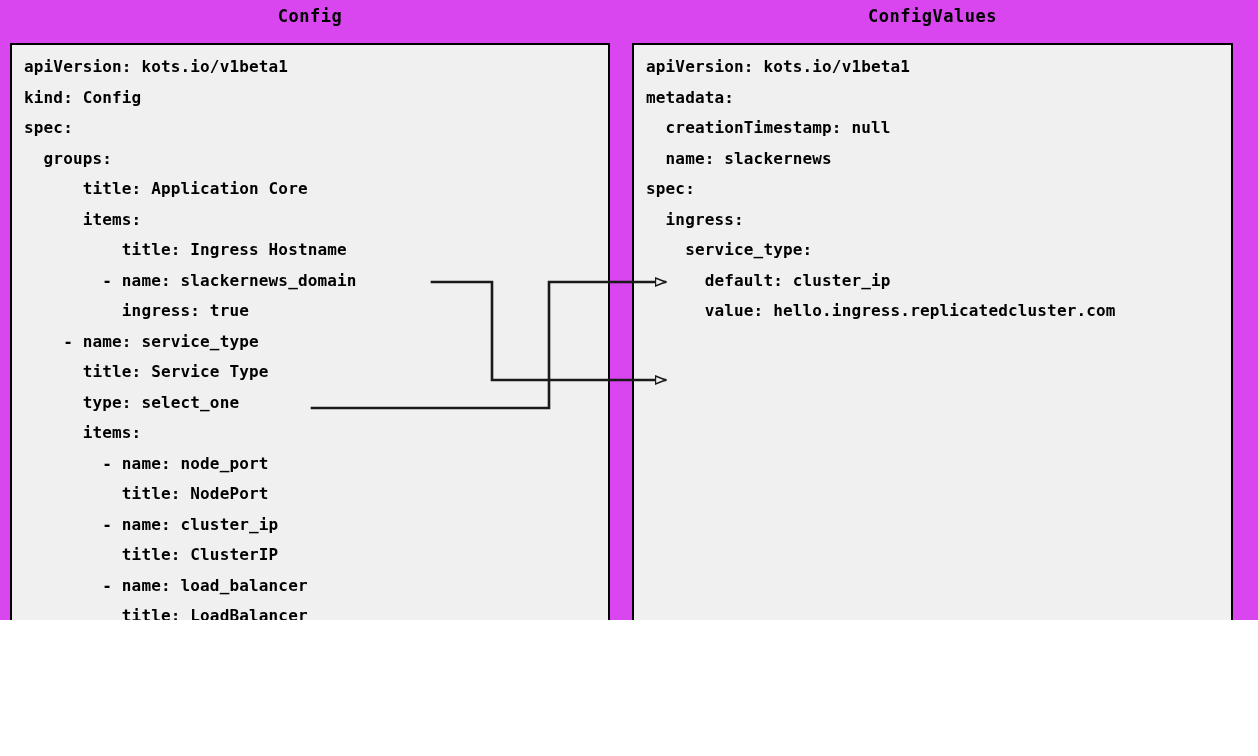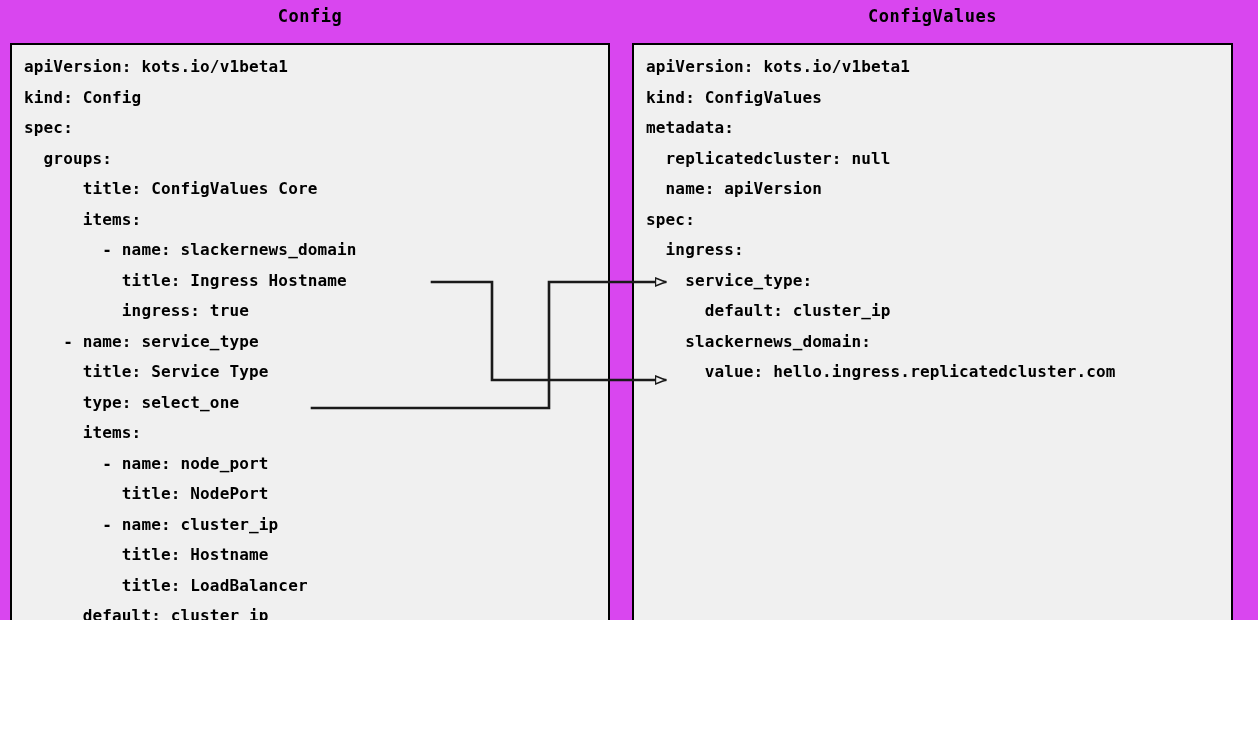--- a/index.html
+++ b/index.html
@@ -75,52 +75,51 @@
 <div id="root">
 
   <div class="panel-title" id="title-config">Config</div>
 
   <div class="panel" id="panel-config">
     <div class="code-block" id="code-config">
         <div class="code-line">apiVersion: kots.io/v1beta1</div>
         <div class="code-line">kind: Config</div>
         <div class="code-line">spec:</div>
         <div class="code-line">  groups:</div>
-        <div class="code-line">      title: ConfigValues Core</div>
+        <div class="code-line">      title: Application Core</div>
         <div class="code-line">      items:</div>
+        <div class="code-line">          title: Ingress Hostname</div>
         <div class="code-line">        - name: slackernews_domain</div>
-        <div class="code-line">          title: Ingress Hostname</div>
         <div class="code-line">          ingress: true</div>
         <div class="code-line">    - name: service_type</div>
         <div class="code-line">      title: Service Type</div>
         <div class="code-line">      type: select_one</div>
         <div class="code-line">      items:</div>
         <div class="code-line">        - name: node_port</div>
         <div class="code-line">          title: NodePort</div>
         <div class="code-line">        - name: cluster_ip</div>
-        <div class="code-line">          title: Hostname</div>
+        <div class="code-line">          title: ClusterIP</div>
+        <div class="code-line">        - name: load_balancer</div>
         <div class="code-line">          title: LoadBalancer</div>
         <div class="code-line">      default: cluster_ip</div>
       </div>
   </div>
 
   <div class="panel-title" id="title-values">ConfigValues</div>
 
   <div class="panel" id="panel-values">
     <div class="code-block" id="code-values">
         <div class="code-line">apiVersion: kots.io/v1beta1</div>
-        <div class="code-line">kind: ConfigValues</div>
         <div class="code-line">metadata:</div>
-        <div class="code-line">  replicatedcluster: null</div>
-        <div class="code-line">  name: apiVersion</div>
+        <div class="code-line">  creationTimestamp: null</div>
+        <div class="code-line">  name: slackernews</div>
         <div class="code-line">spec:</div>
         <div class="code-line">  ingress:</div>
         <div class="code-line">    service_type:</div>
         <div class="code-line">      default: cluster_ip</div>
-        <div class="code-line">    slackernews_domain:</div>
         <div class="code-line">      value: hello.ingress.replicatedcluster.com</div>
       </div>
   </div>
 
   <svg id="connectors" viewBox="0 0 1258 756" width="1258" height="756">
     <defs>
       <marker id="arrowOpen" markerWidth="12" markerHeight="12" refX="10.5" refY="5" orient="auto" markerUnits="userSpaceOnUse">
         <path d="M 1,1 L 11,5 L 1,9 z" fill="#f0f0f0" stroke="#1a1a1a" stroke-width="1.4"></path>
       </marker>
     </defs>

